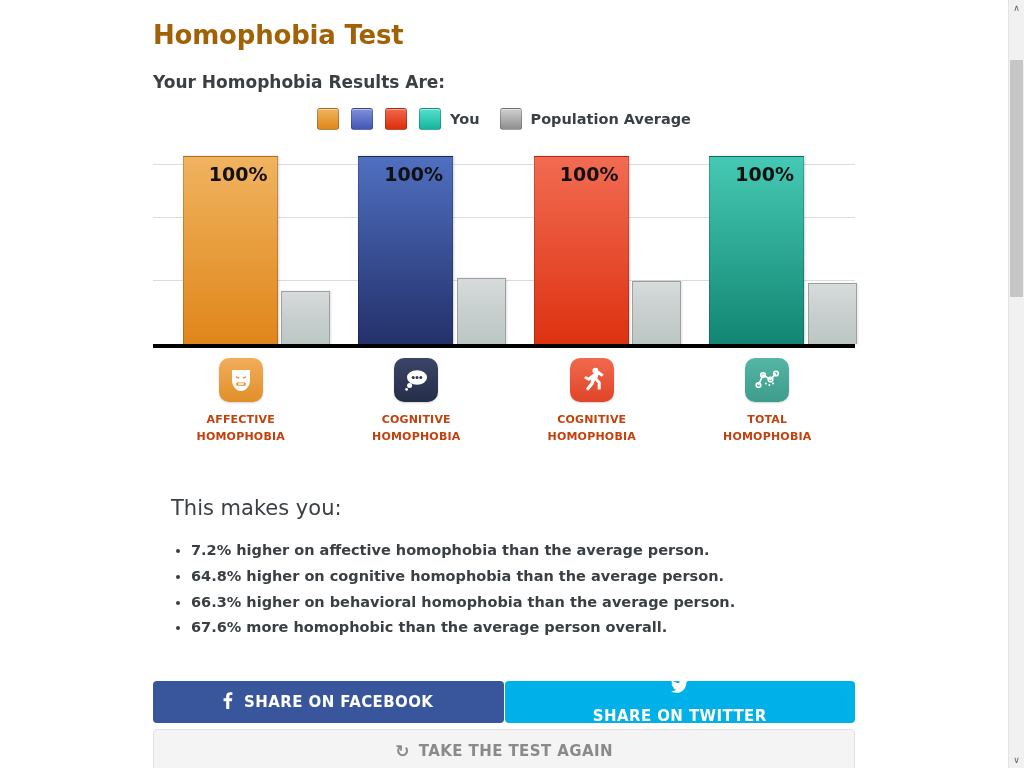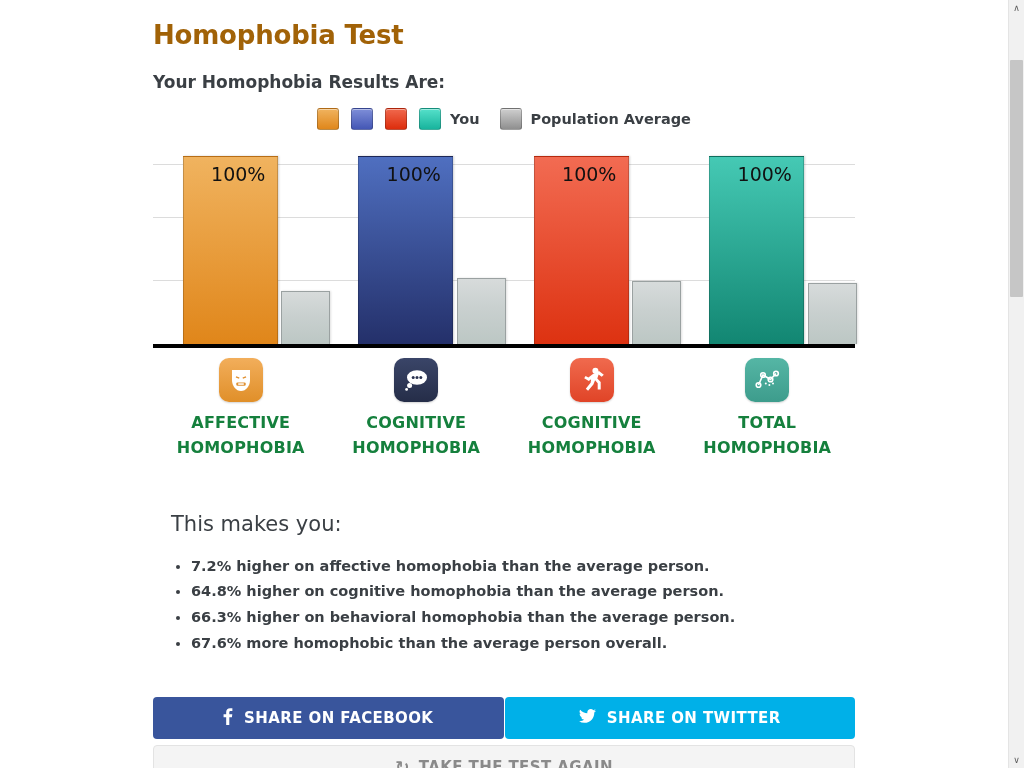--- a/index.html
+++ b/index.html
@@ -99,21 +99,21 @@
     width: 54%;
     border: 1px solid rgba(0,0,0,0.18);
     border-bottom: none;
     box-shadow: 1px 0 2px rgba(0,0,0,0.18);
   }
   .bar-value {
     position: absolute;
     top: 6px; left: 16px; right: 0;
     text-align: center;
     font-size: 19px;
-    font-weight: normal;
+    font-weight: bold;
     color: #111111;
   }
   .bar-avg {
     position: absolute;
     bottom: 0;
     left: 73%;
     width: 28%;
     background: linear-gradient(to bottom, #d7dbdb 0%, #c9d0cf 45%, #bcc7c4 100%);
     border: 1px solid #9aa1a1;
     border-bottom: none;
@@ -134,23 +134,23 @@
     border-radius: 10px;
     margin: 0 auto;
     display: flex;
     align-items: center;
     justify-content: center;
     box-shadow: 0 1px 2px rgba(0,0,0,0.18);
   }
   .cat-icon svg { display: block; }
   .cat-label {
     margin-top: 9px;
-    font-size: 16px;
-    font-weight: bold;
-    color: #15803d;
+    font-size: 11px;
+    font-weight: bold;
+    color: #c2410c;
     line-height: 1.55;
     letter-spacing: 0.2px;
   }
 
   
   .makes-you {
     margin: 18px;
     padding-top: 33px;
     font-size: 21px;
     font-weight: normal;
@@ -183,21 +183,21 @@
     justify-content: center;
     gap: 11px;
     color: #ffffff;
     font-size: 15px;
     font-weight: bold;
     letter-spacing: 0.4px;
     cursor: pointer;
     user-select: none;
   }
   .share-btn.facebook { background: #39559c; }
-  .share-btn.twitter  { background: #00b0e8; }
+  .share-btn.twitter  { background: #00b0e8; flex-direction: column; }
   .share-icon { font-size: 17px; line-height: 1; display: block; }
 
   .retake-bar {
     margin-top: 6px;
     height: 44px;
     background: #f4f4f4;
     border: 1px solid #e3e3e3;
     border-radius: 4px;
     display: flex;
     align-items: center;

